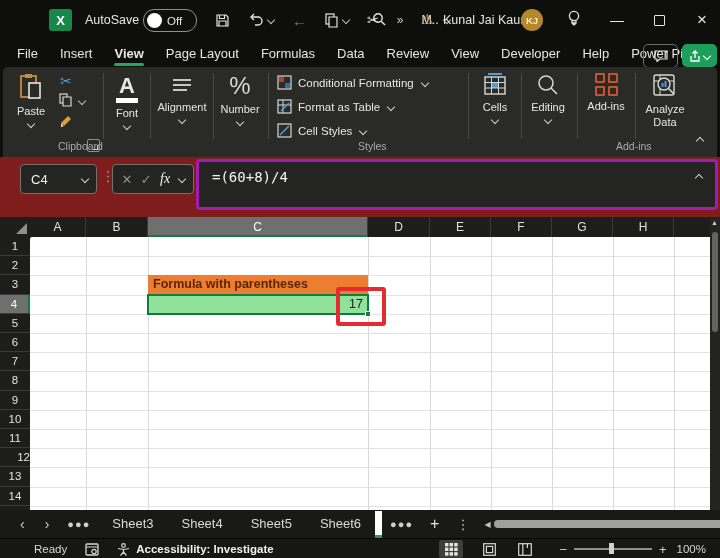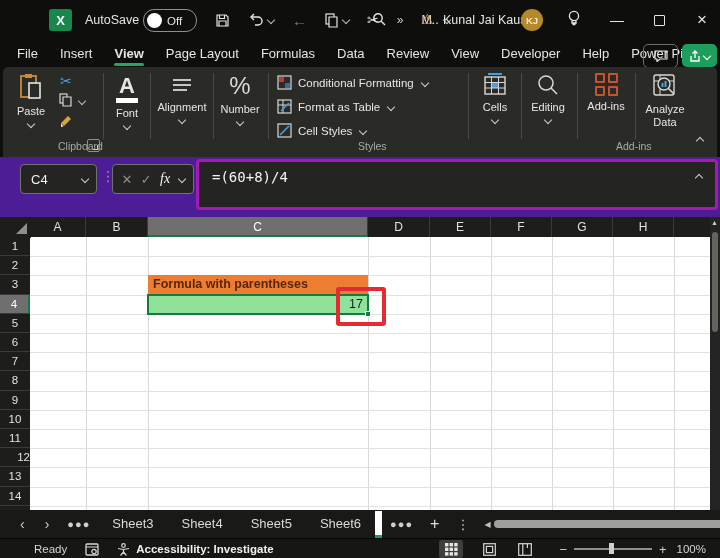--- a/index.html
+++ b/index.html
@@ -51,21 +51,21 @@
   .font-A{font-size:22px;font-weight:bold;line-height:22px;}
   .font-bar{width:22px;height:5px;background:#ffffff;margin-top:1px;}
   .pct{font-size:24px;color:#d8d8d5;line-height:26px;}
   .styles-item{position:absolute;display:flex;align-items:center;gap:6px;font-size:11.5px;color:#e6e6e4;}
   .styles-item .cv{color:#cfcfcc;margin-left:2px;}
   .addin-grid{display:grid;grid-template-columns:10px 10px;grid-template-rows:10px 10px;gap:3px;}
   .addin-grid div{border:2px solid #c2552f;border-radius:1px;}
   .ribbon-collapse{position:absolute;left:694px;top:71px;color:#cfcfcc;}
 
   
-  .fbar{left:0;top:157px;width:720px;height:60px;background:#4c1d95;}
+  .fbar{left:0;top:157px;width:720px;height:60px;background:#7f1d1d;}
   .namebox{left:20px;top:7px;width:75px;height:28px;background:#242422;border:1px solid #72726e;border-radius:4px;
            display:flex;align-items:center;font-size:13px;color:#f2f2f0;}
   .namebox .tx{margin-left:10px;flex:1;}
   .namebox .cv{margin-right:8px;color:#cfcfcc;}
   .vdots{left:101px;top:11px;color:#9a9a97;font-size:14px;letter-spacing:0;}
   .fxbox{left:112px;top:7px;width:80px;height:28px;background:#242422;border:1px solid #72726e;border-radius:4px;
          display:flex;align-items:center;justify-content:space-evenly;font-size:13px;}
   .fxbox .x{color:#8f8f8b;font-size:13px;}
   .fxbox .ck{color:#8f8f8b;font-size:13px;}
   .fxbox .fx{font-style:italic;font-family:"Liberation Serif",serif;color:#f2f2f0;font-size:14px;}

